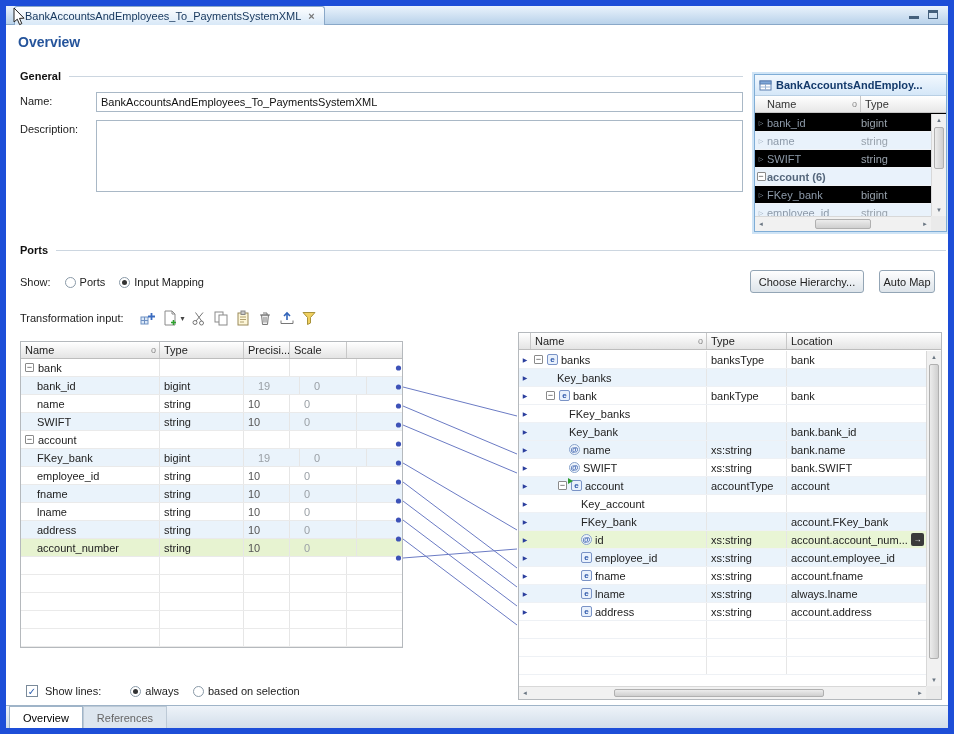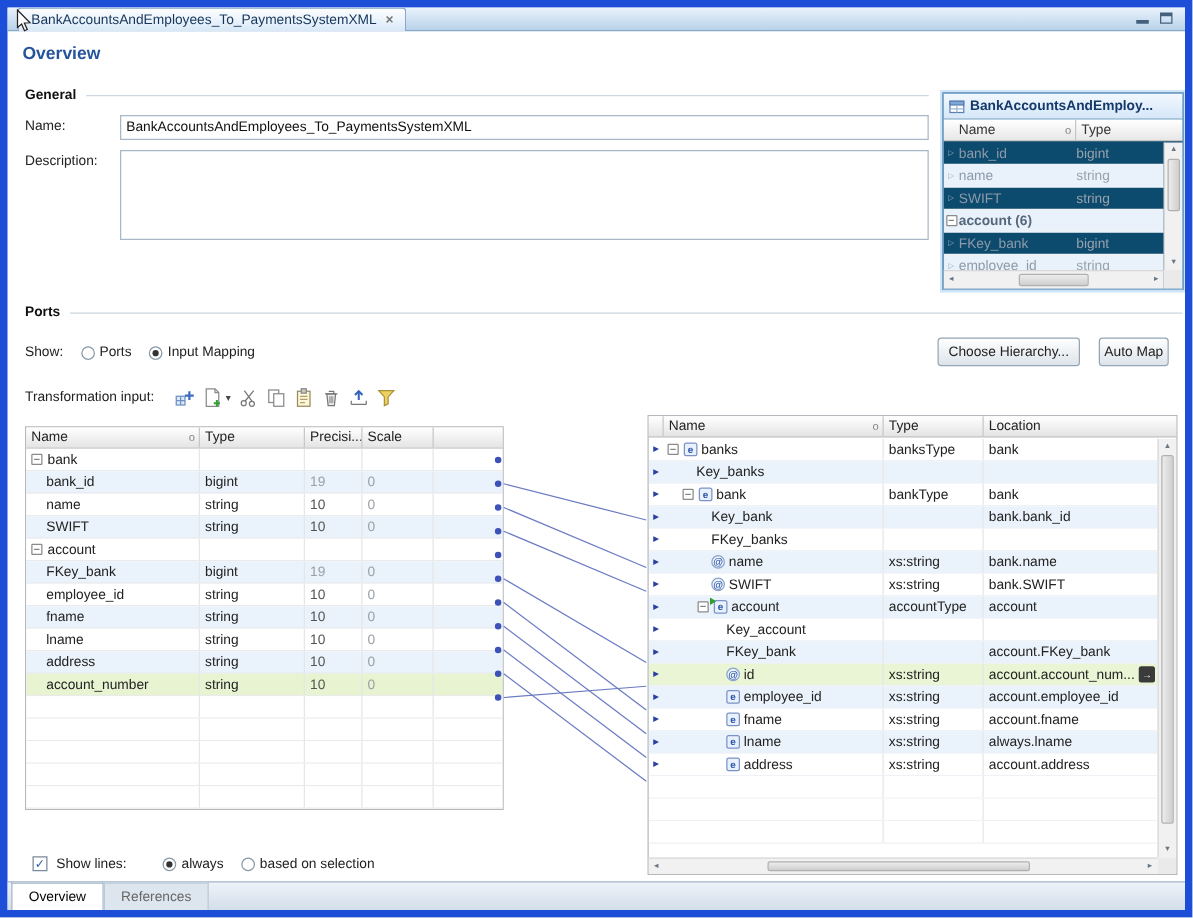--- a/index.html
+++ b/index.html
@@ -35,21 +35,21 @@
   .general-sec { position:absolute; left:14px; top:62px; width:723px; }
   .frm-row { display:flex; margin-top:8px; }
   .frm-row label { width:76px; padding-top:3px; flex:none; }
   .txt { flex:1; height:20px; border:1px solid #a9b8c6; padding:0 4px;
     font-family:"Liberation Sans","DejaVu Sans",sans-serif; font-size:11px; color:#111; }
   .ta { flex:1; height:72px; border:1px solid #a9b8c6; resize:none;
     font-family:"Liberation Sans","DejaVu Sans",sans-serif; font-size:11px; }
 
   
   .preview { position:absolute; left:748px; top:68px; width:193px; height:158px;
-    border:1px solid #7fadd6; box-shadow:0 0 0 2px #cfe4f6; background:#0c4a6e; }
+    border:1px solid #7fadd6; box-shadow:0 0 0 2px #cfe4f6; background:#000000; }
   .pv-hd { height:21px; background:linear-gradient(#f2f8fe,#d5e7f8); border-bottom:1px solid #b8cfe4;
     display:flex; align-items:center; gap:4px; padding:0 4px; font-weight:bold; color:#143a6b;
     white-space:nowrap; overflow:hidden; }
   .pv-cols { display:flex; height:17px; background:linear-gradient(#ffffff,#e7e7e7);
     border-bottom:1px solid #c6c6c6; color:#333; }
   .pv-cols .pc1 { width:106px; display:flex; align-items:center; padding-left:12px; border-right:1px solid #c6c6c6; }
   .pv-cols .pc2 { flex:1; display:flex; align-items:center; padding-left:4px; }
   .pv-body { position:absolute; top:39px; left:0; right:15px; bottom:15px; overflow:hidden; }
   .prow { display:flex; height:18px; align-items:center; border-bottom:1px solid #f0f3f7; }
   .prow.alt { background:#e9f2fb; }
@@ -98,21 +98,21 @@
   .th:last-child { border-right:none; }
   .sorto { margin-left:auto; color:#888; font-size:9px; padding-right:3px; }
   .trow { display:flex; height:18px; border-bottom:1px solid #eaeaea; background:#fff; }
   .trow.alt { background:#eaf3fb; }
   .trow.hl { background:#e7f3d1; }
   .c { display:flex; align-items:center; padding:0 4px; overflow:hidden; white-space:nowrap;
     border-right:1px solid #e6e6e6; }
   .c:last-child { border-right:none; }
   .cn { width:139px; } .ct { width:84px; } .cp { width:46px; } .cs { width:57px; } .cb { flex:1; }
   .on { width:176px; } .ot { width:80px; } .ol { flex:1; position:relative; }
-  .dim1 { color:#555; } .dim2 { color:#9aa0a6; }
+  .dim1 { color:#555; } .dim2 { color:#9aa0a6;margin-left:10px; }
   .minusbox { display:inline-flex; width:9px; height:9px; border:1px solid #8a8a8a; background:#fff;
     color:#444; font-size:9px; line-height:7px; align-items:center; justify-content:center;
     margin-right:4px; flex:none; border-radius:1px; }
 
   
   .out-table { position:absolute; left:512px; top:326px; width:424px; height:368px;
     border:1px solid #b5b9bd; background:#fff; }
   .obody { position:absolute; top:18px; left:0; right:15px; bottom:13px; overflow:hidden; }
   .orow { display:flex; height:18px; border-bottom:1px solid #eef1f5; background:#fff; }
   .orow.alt { background:#eaf3fb; }
@@ -557,40 +557,40 @@
           <div class="c on" style="padding-left: 15px;">
             <span class="minusbox">−</span>
             <span class="bdg bdg-e">e</span>
             <span>bank</span>
           </div>
           <div class="c ot">bankType</div>
           <div class="c ol">
             <span class="loctext">bank</span>
           </div>
         </div>
+        <div class="orow">
+          <span class="ogut">▶</span>
+          <div class="c on" style="padding-left: 27px;">
+            <span class="tspace"></span>
+            <span>FKey_banks</span>
+          </div>
+          <div class="c ot"></div>
+          <div class="c ol">
+            <span class="loctext"></span>
+          </div>
+        </div>
         <div class="orow alt">
           <span class="ogut">▶</span>
           <div class="c on" style="padding-left: 27px;">
             <span class="tspace"></span>
             <span>Key_bank</span>
           </div>
           <div class="c ot"></div>
           <div class="c ol">
             <span class="loctext">bank.bank_id</span>
-          </div>
-        </div>
-        <div class="orow">
-          <span class="ogut">▶</span>
-          <div class="c on" style="padding-left: 27px;">
-            <span class="tspace"></span>
-            <span>FKey_banks</span>
-          </div>
-          <div class="c ot"></div>
-          <div class="c ol">
-            <span class="loctext"></span>
           </div>
         </div>
         <div class="orow alt">
           <span class="ogut">▶</span>
           <div class="c on" style="padding-left: 27px;">
             <span class="tspace"></span>
             <span class="bdg bdg-a">@</span>
             <span>name</span>
           </div>
           <div class="c ot">xs:string</div>

